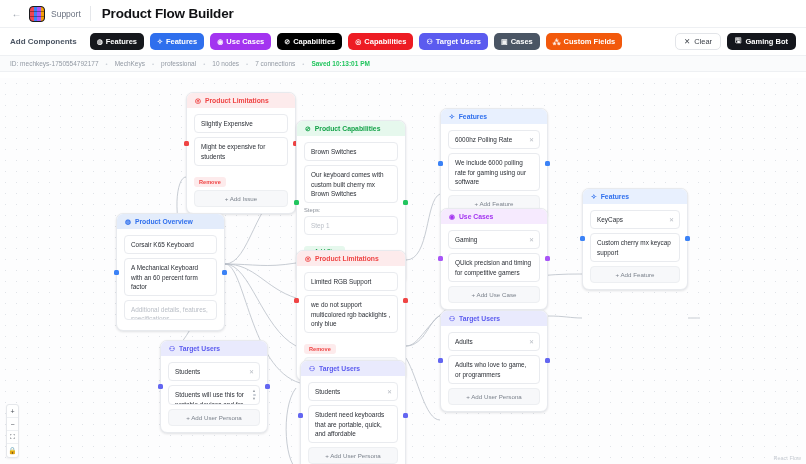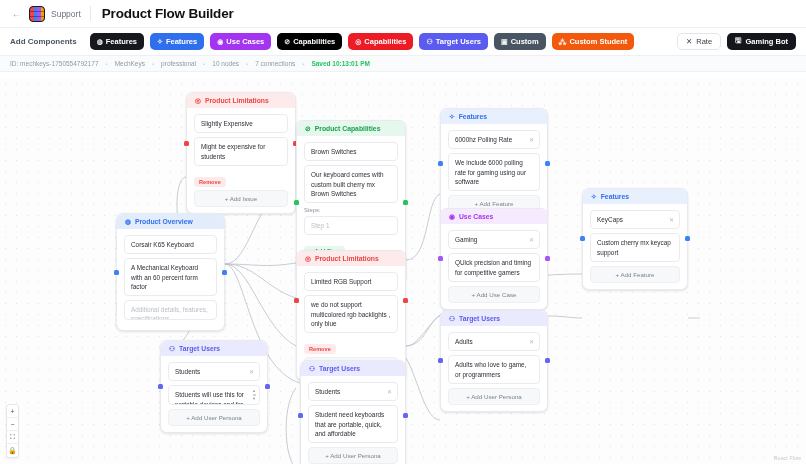--- a/index.html
+++ b/index.html
@@ -201,31 +201,31 @@
         <button class="chip" style="background: rgb(237, 28, 36); color: rgb(255, 255, 255);">
           <span class="gl">◎</span>
           <span>Capabilities</span>
         </button>
         <button class="chip" style="background: rgb(91, 91, 239); color: rgb(255, 255, 255);">
           <span class="gl">⚇</span>
           <span>Target Users</span>
         </button>
         <button class="chip" style="background: rgb(74, 85, 100); color: rgb(255, 255, 255);">
           <span class="gl">▣</span>
-          <span>Custom</span>
+          <span>Cases</span>
         </button>
         <button class="chip" style="background: rgb(242, 89, 12); color: rgb(255, 255, 255);">
           <span class="gl">⁂</span>
-          <span>Custom Student</span>
+          <span>Custom Fields</span>
         </button>
       </span>
     <div class="spacer"></div>
     <button class="btn-clear">
       <span class="gl">✕</span>
-      <span>Rate</span>
+      <span>Clear</span>
     </button>
     <button class="btn-create">
       <span class="gl">🖫</span>
       <span>Gaming Bot</span>
     </button>
   </div>
 
   <div class="statusbar">
     <span>ID: mechkeys-1750554792177</span>
     <span class="dot">•</span>

